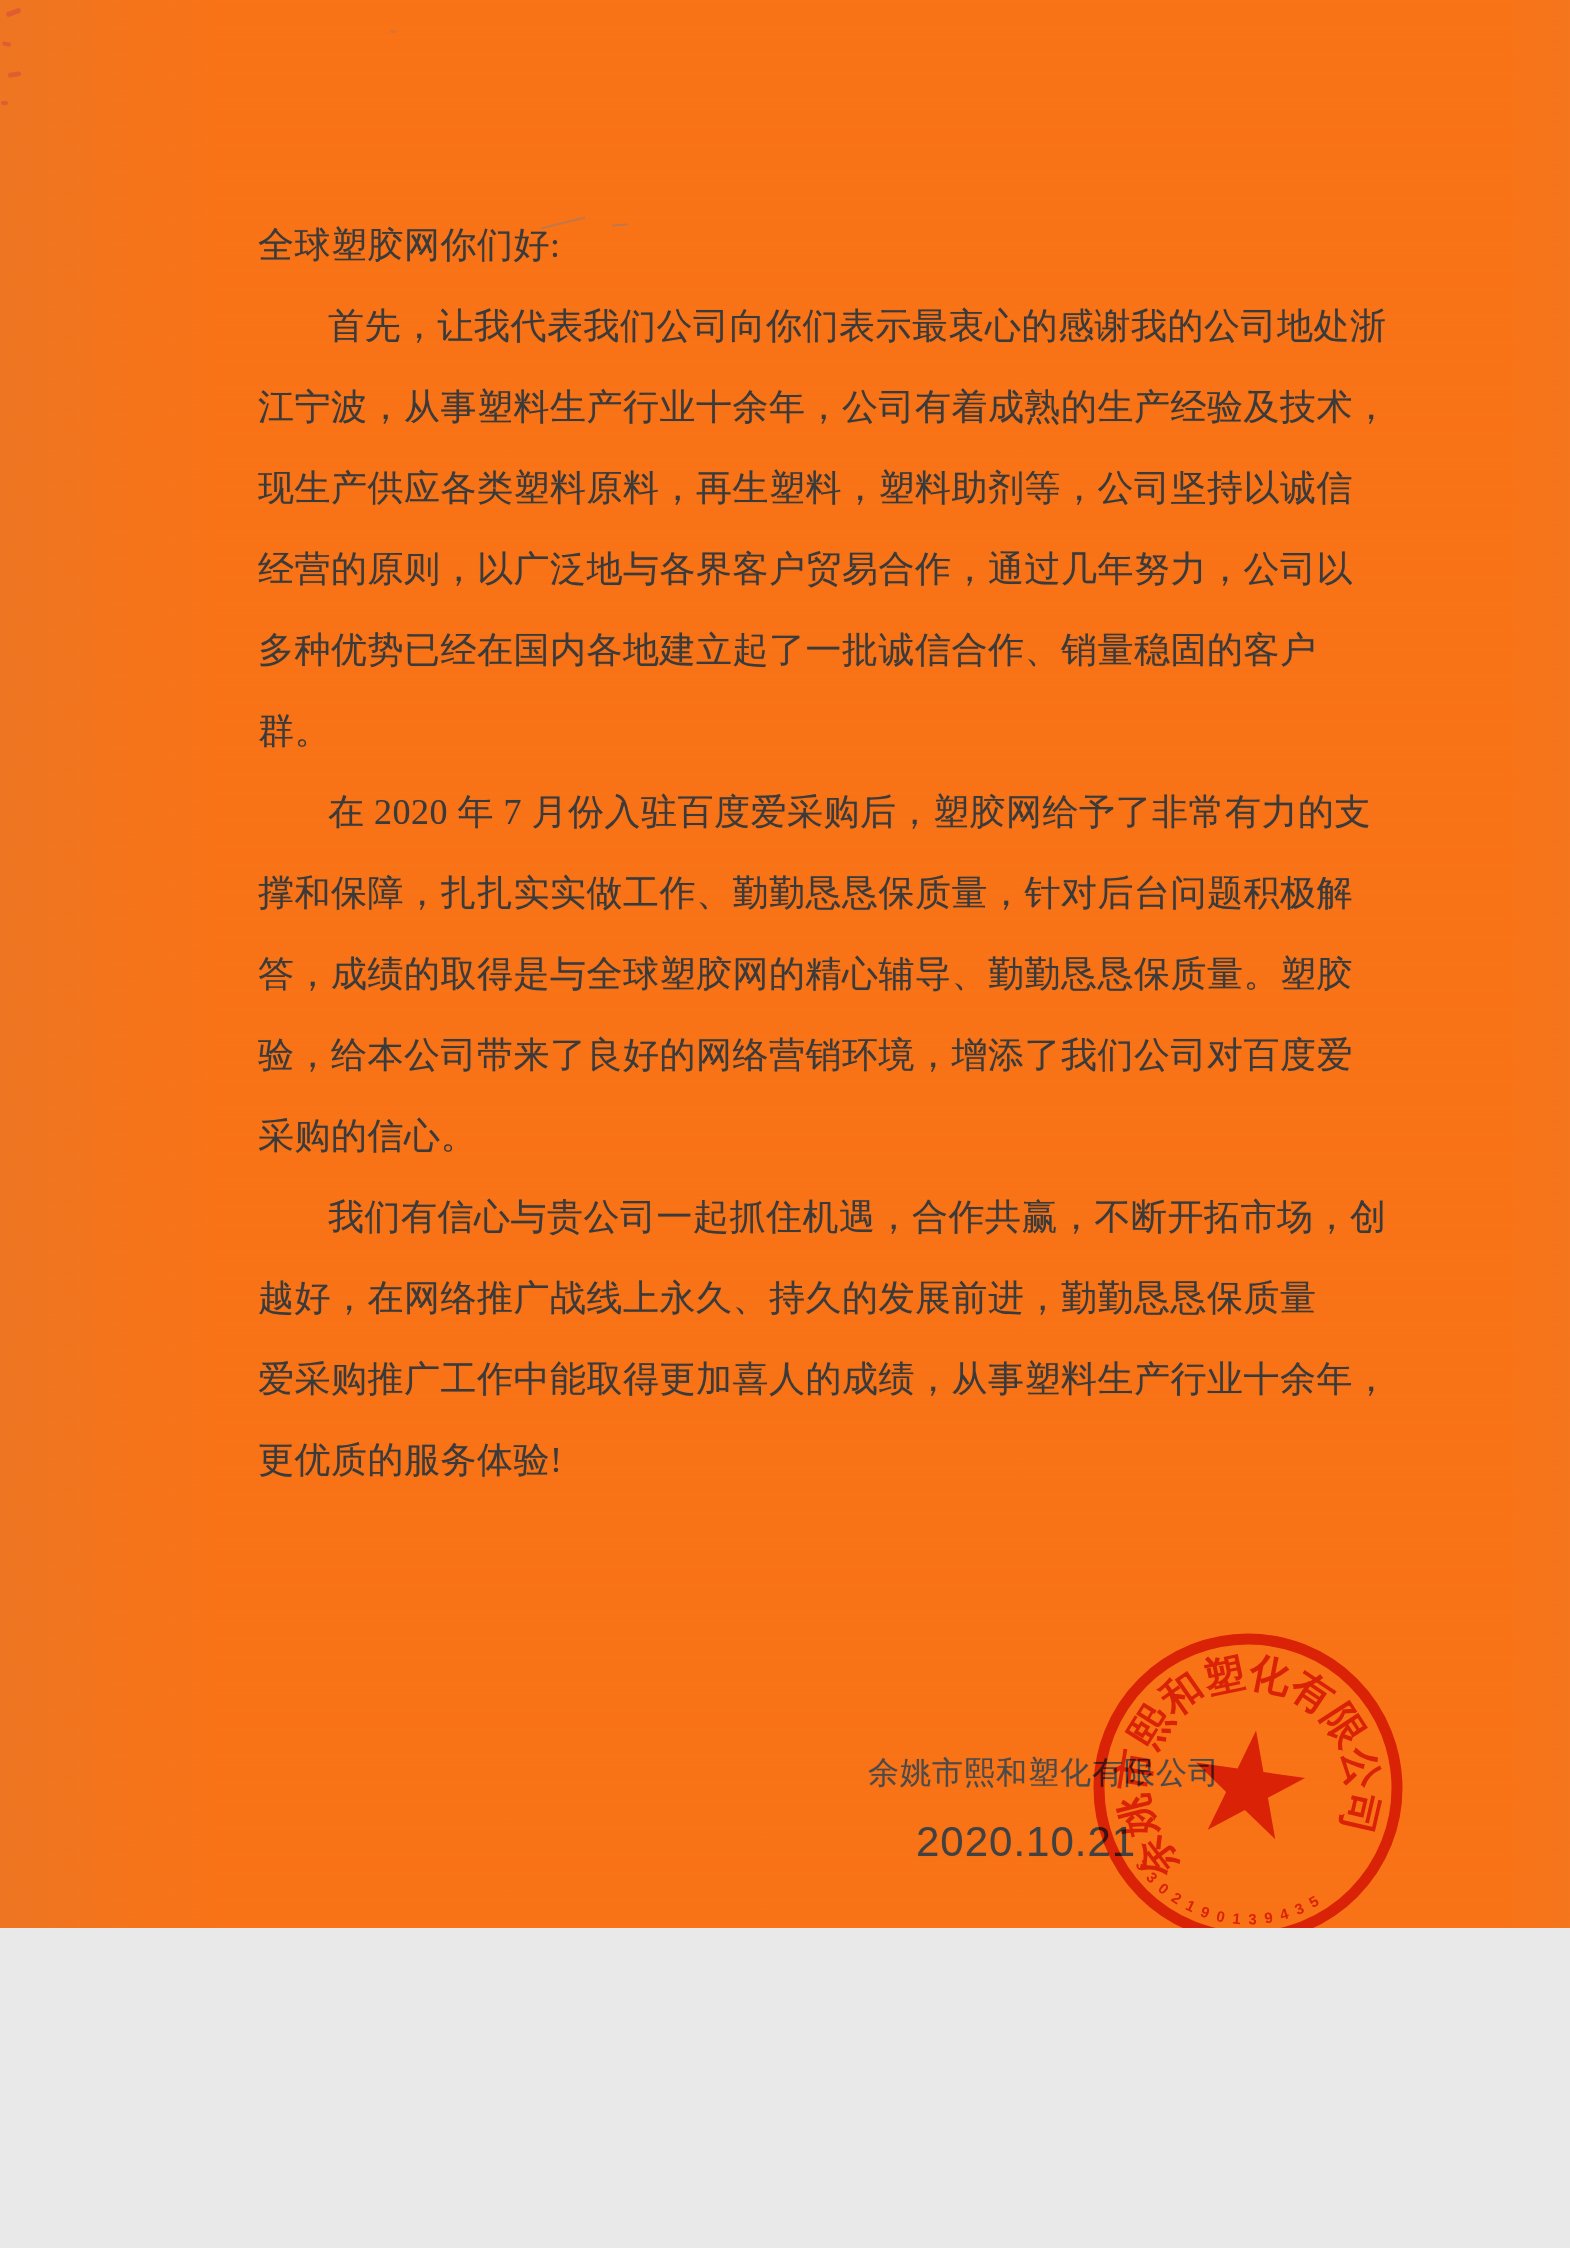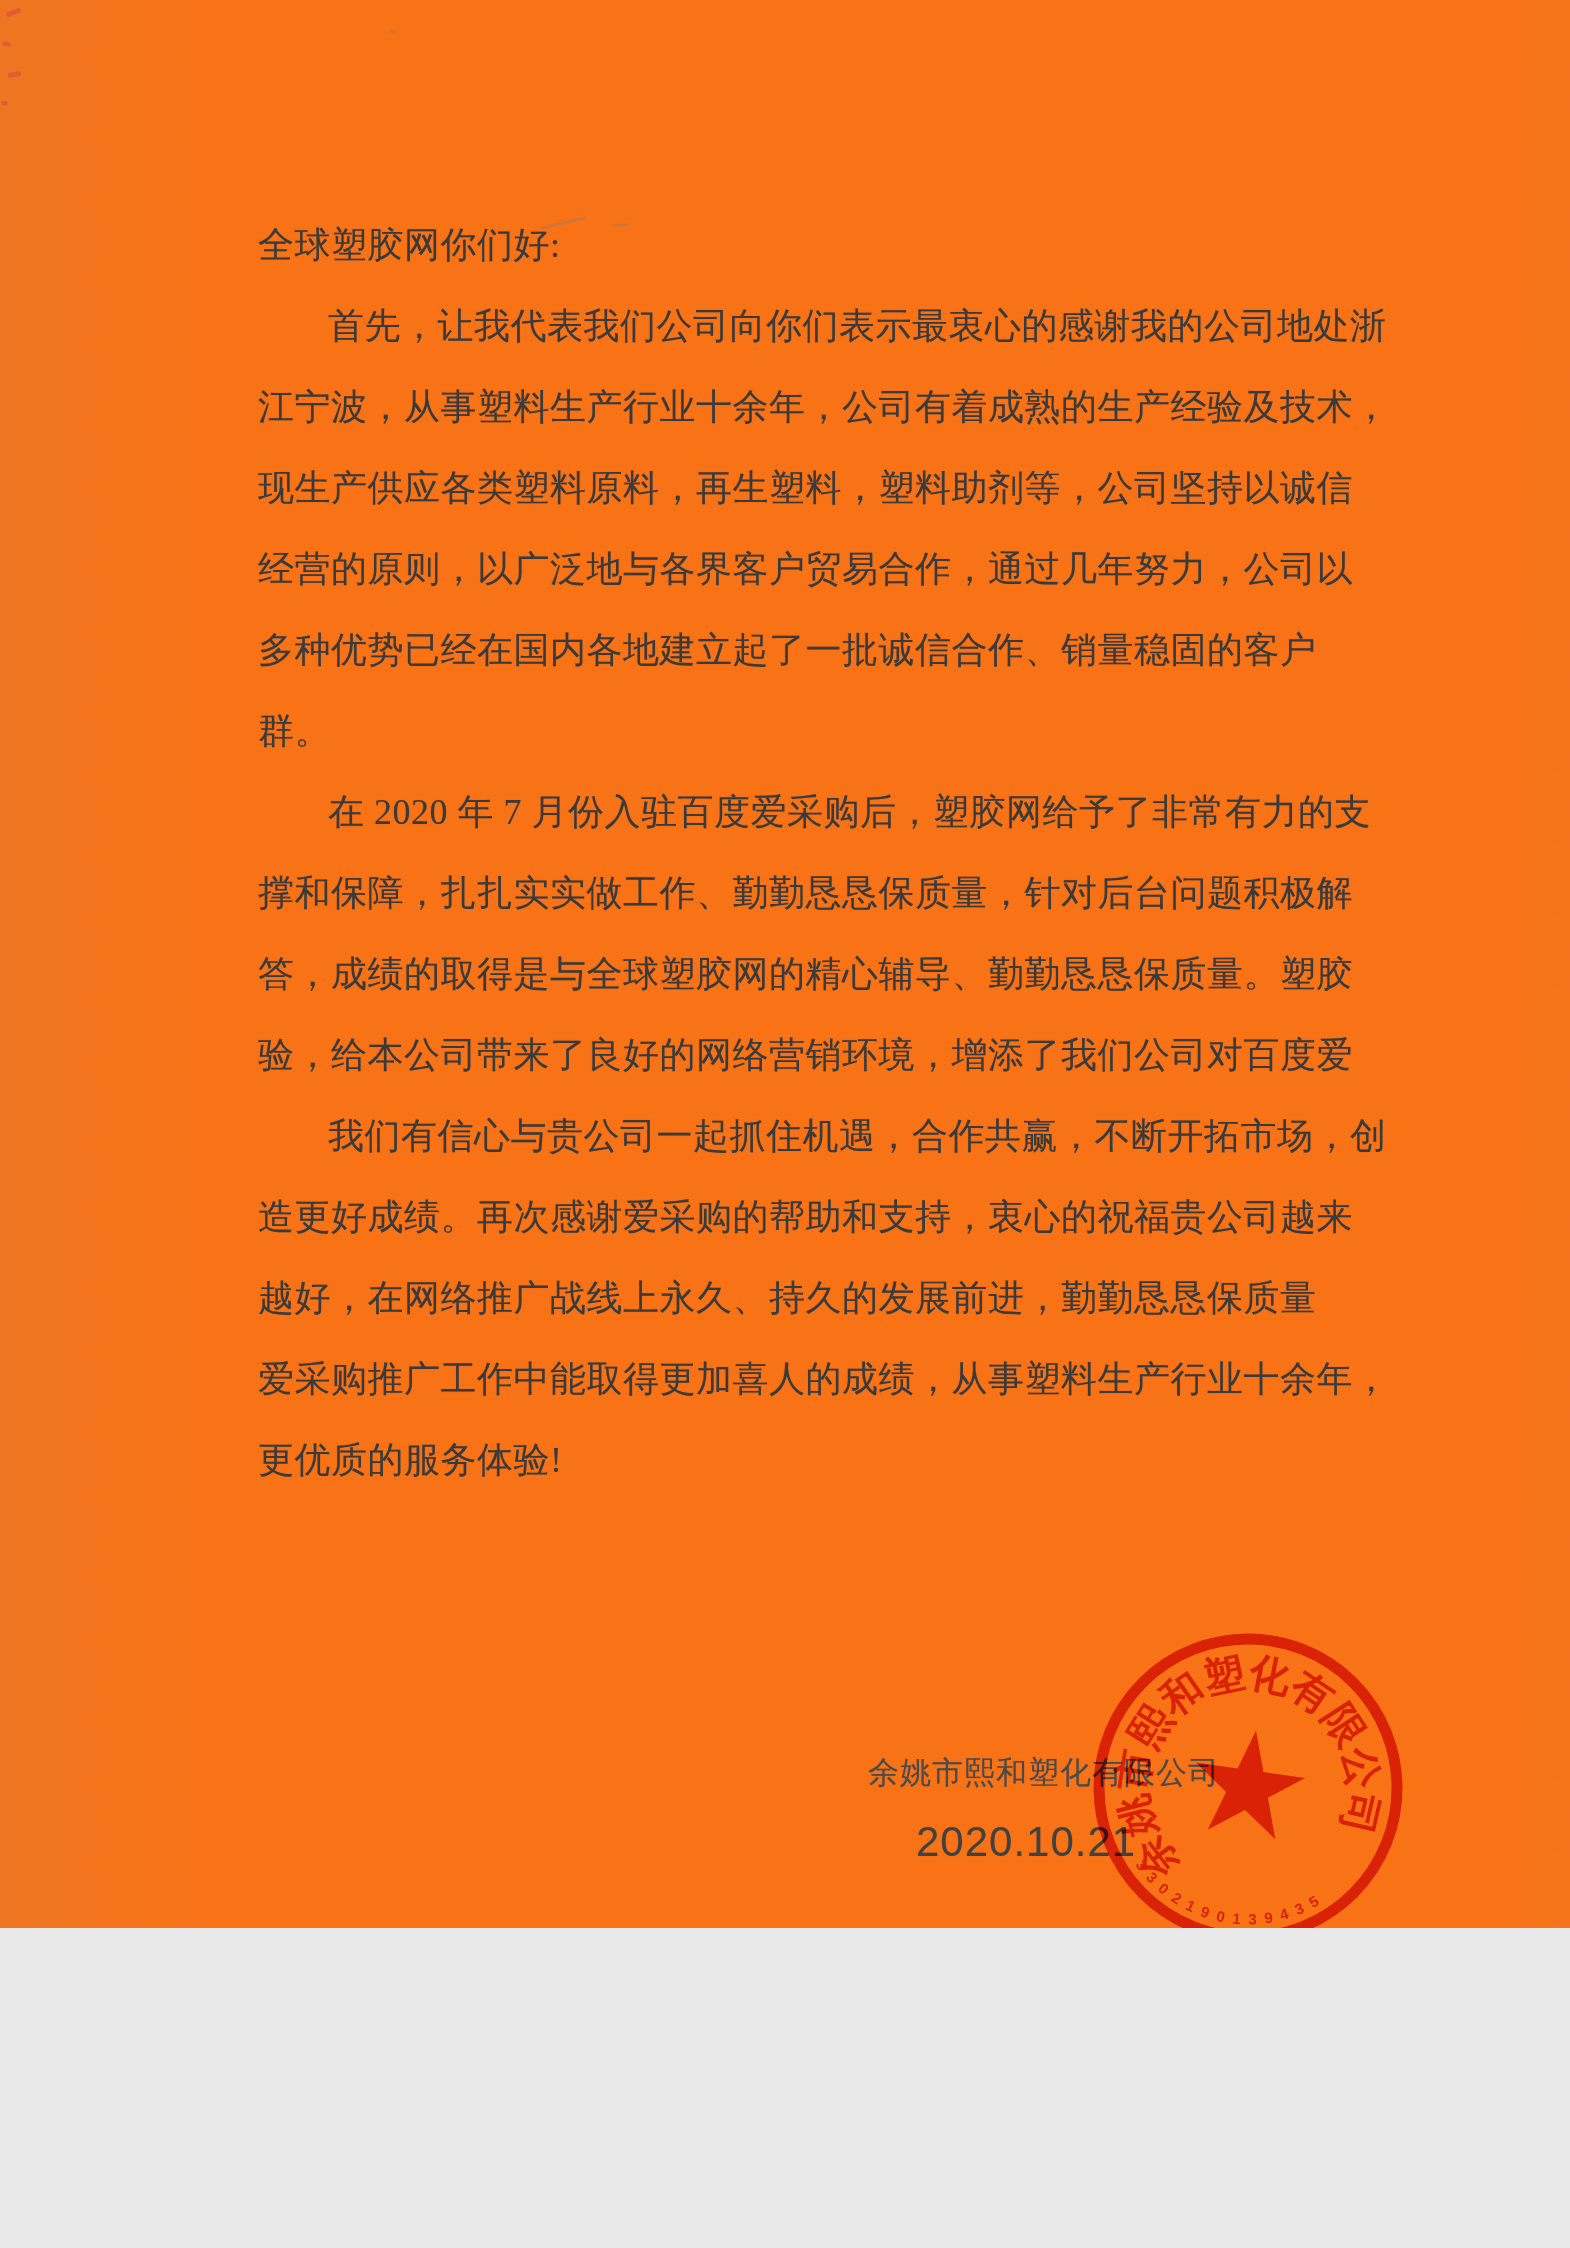--- a/index.html
+++ b/index.html
@@ -68,22 +68,22 @@
     <div class="line indent">首先，让我代表我们公司向你们表示最衷心的感谢我的公司地处浙</div>
     <div class="line">江宁波，从事塑料生产行业十余年，公司有着成熟的生产经验及技术，</div>
     <div class="line">现生产供应各类塑料原料，再生塑料，塑料助剂等，公司坚持以诚信</div>
     <div class="line">经营的原则，以广泛地与各界客户贸易合作，通过几年努力，公司以</div>
     <div class="line">多种优势已经在国内各地建立起了一批诚信合作、销量稳固的客户</div>
     <div class="line">群。</div>
     <div class="line indent">在 2020 年 7 月份入驻百度爱采购后，塑胶网给予了非常有力的支</div>
     <div class="line">撑和保障，扎扎实实做工作、勤勤恳恳保质量，针对后台问题积极解</div>
     <div class="line">答，成绩的取得是与全球塑胶网的精心辅导、勤勤恳恳保质量。塑胶</div>
     <div class="line">验，给本公司带来了良好的网络营销环境，增添了我们公司对百度爱</div>
+    <div class="line">采购的信心。</div>
     <div class="line indent">我们有信心与贵公司一起抓住机遇，合作共赢，不断开拓市场，创</div>
-    <div class="line">造更好成绩。再次感谢爱采购的帮助和支持，衷心的祝福贵公司越来</div>
     <div class="line">越好，在网络推广战线上永久、持久的发展前进，勤勤恳恳保质量</div>
     <div class="line">爱采购推广工作中能取得更加喜人的成绩，从事塑料生产行业十余年，</div>
     <div class="line">更优质的服务体验!</div>
   </div>
 
   <div class="signature">余姚市熙和塑化有限公司</div>
   <div class="sig-date">2020.10.21</div>
 
   <svg class="seal" viewBox="0 0 340 340" aria-hidden="true">
     <circle cx="170" cy="170" r="149" fill="none" stroke-width="11" stroke="#dd3a2b"></circle>

